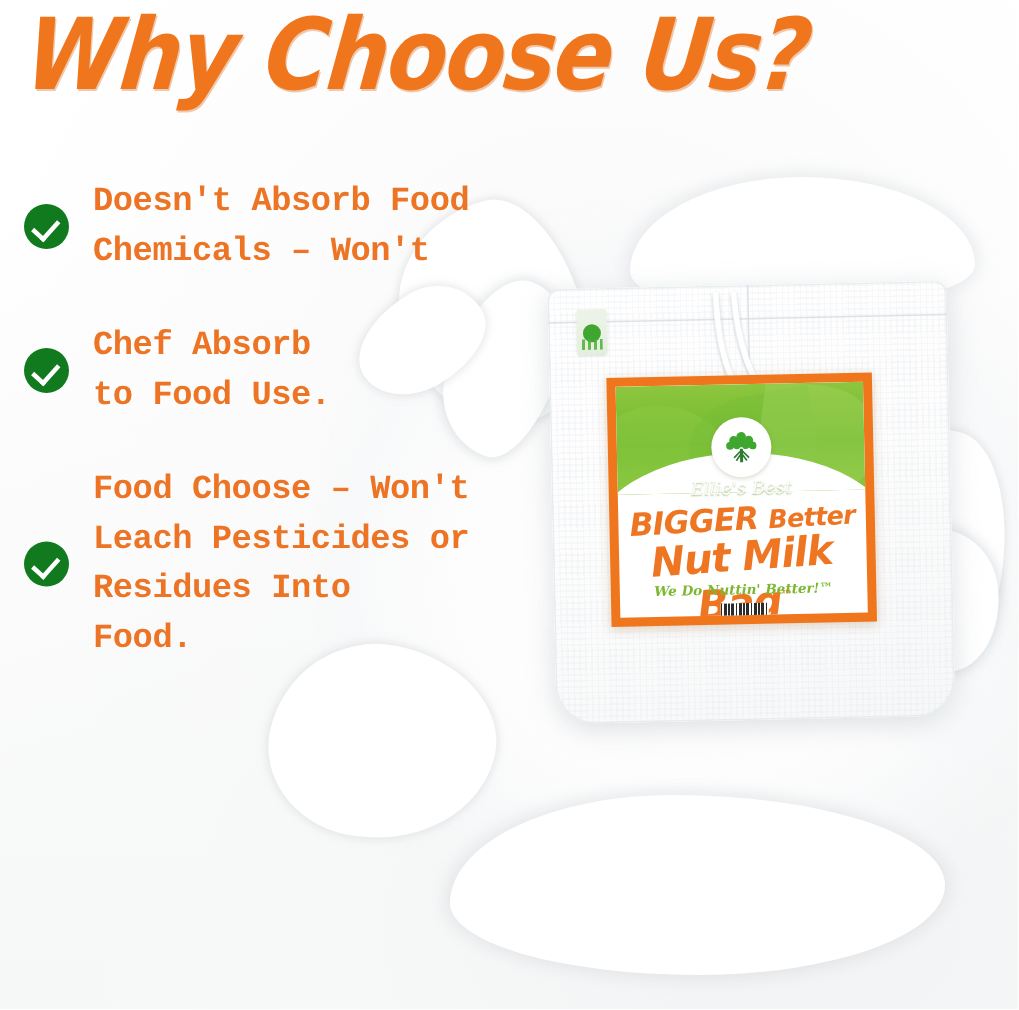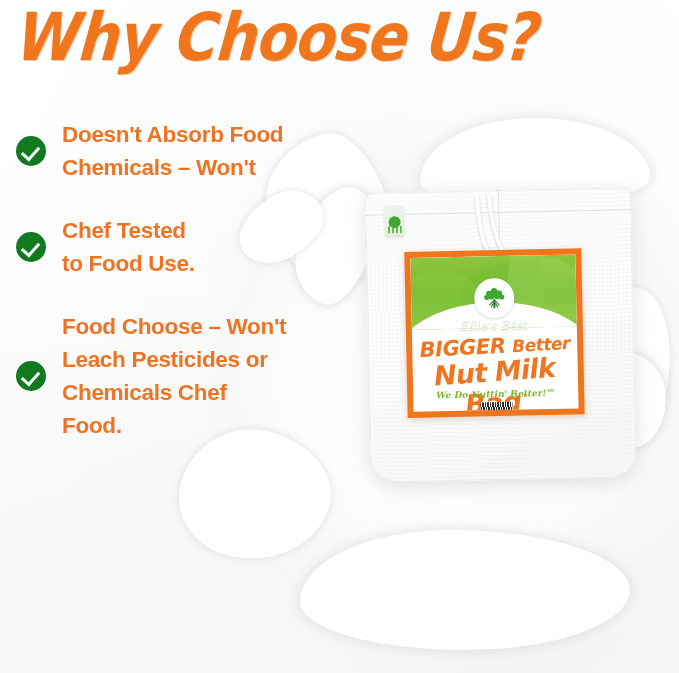--- a/index.html
+++ b/index.html
@@ -125,21 +125,21 @@
     content: "";
     position: absolute;
     left: 9px; top: 7px;
     width: 8px; height: 14px;
     border: solid #ffffff;
     border-width: 0 3.4px 3.4px 0;
     transform: rotate(42deg);
   }
   .bullet-text {
     color: #EC7424;
-    font-family: Liberation Sans, sans-serif;
+    font-family: Liberation Mono, monospace;
     font-weight: bold;
     font-size: 22.5px;
     line-height: 33px;
     letter-spacing: -0.3px;
   }
 
   
   .bag {
     position: absolute;
     left: 368px; top: 190px;
@@ -342,33 +342,33 @@
         <div>Doesn't Absorb Food</div>
         <div>Chemicals – Won't</div>
       </div>
     </div>
 
     <div class="bullet-row">
       <div class="check-wrap">
         <div class="check-circle"></div>
       </div>
       <div class="bullet-text">
-        <div>Chef Tested</div>
+        <div>Chef Absorb</div>
         <div>to Food Use.</div>
       </div>
     </div>
 
     <div class="bullet-row">
       <div class="check-wrap">
         <div class="check-circle"></div>
       </div>
       <div class="bullet-text">
         <div>Food Choose – Won't</div>
         <div>Leach Pesticides or</div>
-        <div>Chemicals Chef</div>
+        <div>Residues Into</div>
         <div>Food.</div>
       </div>
     </div>
 
   </div>
 
   <div class="bag">
     <div class="bag-mesh"></div>
     <div class="bag-hem"></div>
     <div class="bag-seam"></div>

